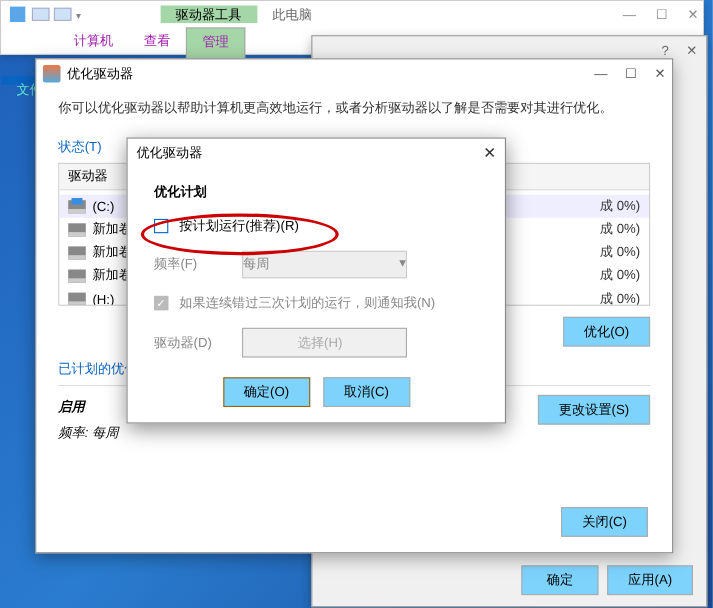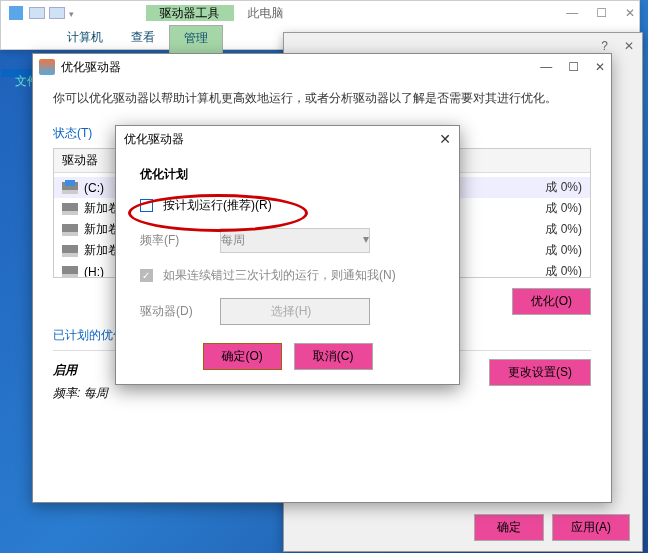--- a/index.html
+++ b/index.html
@@ -6,30 +6,30 @@
 body { background: linear-gradient(135deg, #1e5fb8 0%, #2a7cd0 50%, #1a4d9a 100%); width: 648px; height: 553px; overflow: hidden; position: relative; }
 
 
 .explorer { position: absolute; top: 0; left: 0; width: 640px; height: 50px; background: #fff; border: 1px solid #ccc; box-shadow: 0 2px 8px rgba(0,0,0,0.2); }
 .explorer-titlebar { height: 18px; background: #fff; display: flex; align-items: center; padding: 12px 4px; }
 .explorer-titlebar .winicons { margin-left: auto; display: flex; gap: 18px; color: #888; }
 .explorer-titlebar .smicon { width: 14px; height: 14px; background: #5aa6e8; margin-right: 2px; }
 .explorer-qat { display:flex; align-items:center; gap:4px; padding:0 4px;}
 .explorer-qat .qicon { width:16px; height:12px; border:1px solid #aac; background:#cfe1f5;}
 .ribbon { display: flex; height: 28px; }
-.ribbon-tab { padding: 4px 14px; color: #0c4a6e; }
+.ribbon-tab { padding: 4px 14px; color: #a21caf; }
 .ribbon-tab.file { background: #0a64c2; color: #5eead4; margin-top: 44px; }
 .ribbon-tab.active { border: 1px solid #aaa; border-bottom: none; background: #f5f5f5; }
 .ribbon-group { background: #a5d6a7; padding: 2px 14px; margin-left: 8px; font-size: 11px; text-align:center; line-height:12px;}
 
 
 .propdlg { position: absolute; top: 32px; right: 5px; width: 360px; height: 520px; background: #f0f0f0; border: 1px solid #999; box-shadow: 0 3px 10px rgba(0,0,0,0.3); }
 .propdlg .titlebar { height: 26px; display:flex; justify-content:flex-end; align-items:center; padding:0 8px; color:#666; gap:16px;}
 .propdlg .footer { position:absolute; bottom:10px; right:12px; display:flex; gap:8px;}
-.btn { border:1px solid #aaa; background:#ec4899; padding:4px 18px; min-width:70px; text-align:center; cursor:pointer;}
+.btn { border:1px solid #aaa; background:#7dd3fc; padding:4px 18px; min-width:70px; text-align:center; cursor:pointer;}
 
 
 .optwin { position:absolute; top:53px; left:32px; width:580px; height:450px; background:#fff; border:1px solid #888; box-shadow:0 4px 15px rgba(0,0,0,0.35);}
 .optwin .titlebar { height:26px; display:flex; align-items:center; padding:0 6px; }
 .optwin .titlebar .icon { width:16px; height:16px; background:linear-gradient(#e74, #5ad); border-radius:2px; margin-right:6px;}
 .optwin .titlebar .winicons { margin-left:auto; display:flex; gap:16px; color:#555;}
 .optwin .content { padding: 10px 20px 14px 20px; height:calc(100% - 26px); display:flex; flex-direction:column;}
 .desc { color:#333; margin-bottom:18px;}
 .section-label { color:#0a64c2; margin-bottom:6px;}
 .drivelist { border:1px solid #ccc; height:130px; padding:0; overflow:hidden;}
@@ -172,20 +172,23 @@
       <div class="sched-body">
         <div class="sched-left">
           <div class="bold">启用</div>
           <div>频率: 每周</div>
         </div>
         <div>
           <div class="btn">更改设置(S)</div>
         </div>
       </div>
     </div>
+    <div class="footer-close">
+      <div class="btn">关闭(C)</div>
+    </div>
   </div>
 </div>
 
 <div class="schedmodal">
   <div class="titlebar">
     <span>优化驱动器</span>
     <span class="close">✕</span>
   </div>
   <div class="body">
     <div class="heading">优化计划</div>

